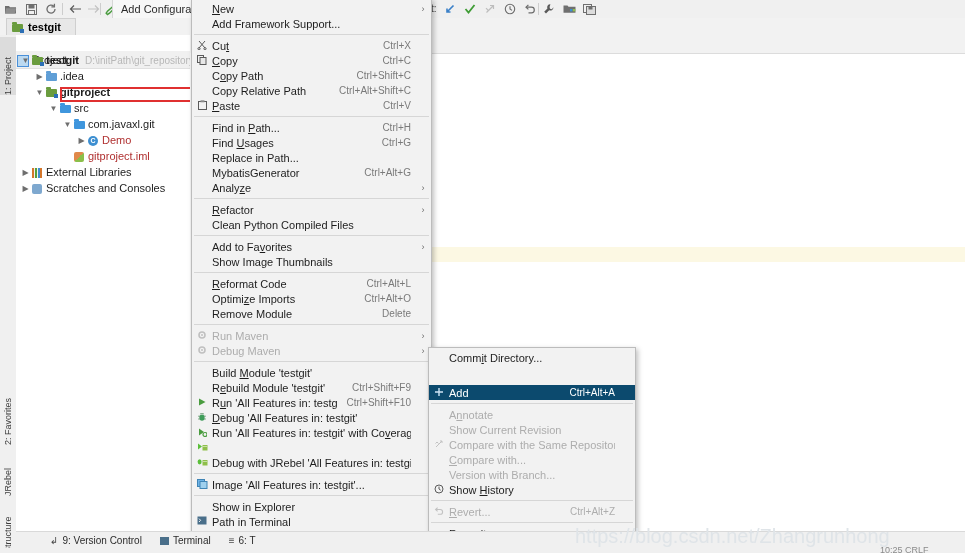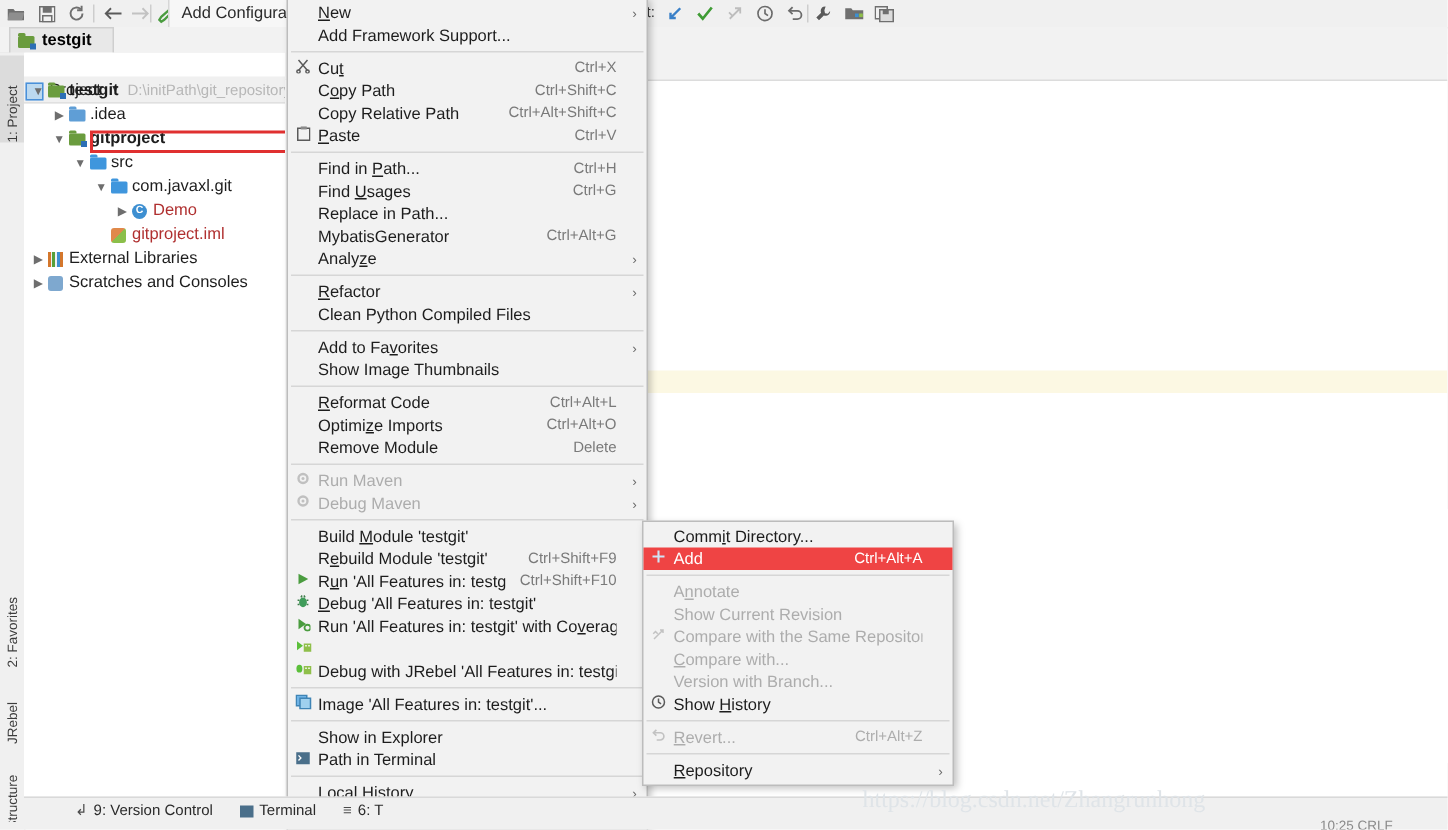--- a/index.html
+++ b/index.html
@@ -71,34 +71,34 @@
   .fold{position:absolute;left:14px;font-size:8px;color:#7d7d7d;}
 
   
   #ctxmenu{left:191px;top:-2px;width:239px;background:#f2f2f2;border:1px solid #bcbcbc;box-shadow:2px 2px 5px rgba(0,0,0,.25);padding:2px 0;}
   .mi{height:15px;display:flex;align-items:center;font-size:11px;color:#1d1d1d;padding:0 4px 0 0;position:relative;}
   .mi .micon{flex:0 0 20px;text-align:center;font-size:10px;color:#555;}
   .mi .mlabel{flex:1;white-space:nowrap;overflow:hidden;}
   .mi .mkey{color:#7a7a7a;font-size:10px;margin-left:10px;white-space:nowrap;}
   .mi .marrow{margin-left:8px;font-size:9px;color:#6b6b6b;width:8px;text-align:center;}
   .mi.dis .mlabel,.mi.dis .mkey,.mi.dis .micon{color:#adadad;}
-  .mi.sel{background:#ef4444;}
+  .mi.sel{background:#0c4a6e;margin-top:20px;}
   .mi.sel .mlabel,.mi.sel .mkey,.mi.sel .marrow{color:#fff;}
   .msep{height:1px;background:#d6d6d6;margin:3px 2px;}
   u{text-decoration:underline;}
 
   
   #gitmenu{left:428px;top:347px;width:206px;background:#f2f2f2;border:1px solid #bcbcbc;box-shadow:2px 2px 5px rgba(0,0,0,.25);padding:2px 0;}
 
   
   #bottombar{left:16px;top:531px;width:949px;height:17px;background:#f0f0f0;border-top:1px solid #d9d9d9;display:flex;align-items:center;gap:18px;padding-left:34px;font-size:10px;color:#2b2b2b;}
   #statusbar{left:0;top:548px;width:965px;height:5px;background:#f0f0f0;}
   .bbitem{display:flex;align-items:center;gap:4px;white-space:nowrap;}
 
-  #watermark{left:575px;top:525px;width:330px;height:20px;color:#dfe4e8;font-size:16px;white-space:nowrap;font-family:Liberation Serif, serif;}
+  #watermark{left:575px;top:525px;width:330px;height:20px;color:#dfe4e8;font-size:20px;white-space:nowrap;font-family:Liberation Sans, sans-serif;}
   #stat-right{left:880px;top:545px;font-size:9px;color:#8a8a8a;white-space:nowrap;}
 </style>
 </head>
 <body>
 
 <div id="toolbar" class="abs">
   <span class="tb-ico" style="left:4px">
     <svg width="12" height="11" viewBox="0 0 12 11">
         <path d="M0 2h4l1 1.3h6V9.5H0z" fill="#6f6f6f"></path>
         <path d="M1.2 4.3h10L9.8 9.5H0z" fill="#8e8e8e"></path>
@@ -337,20 +337,29 @@
       <span class="micon"><svg width="10" height="10" viewBox="0 0 10 10">
           <path d="M2 1l6 7M8 1L2 8" stroke="#5a5a5a" fill="none" stroke-width="1"></path>
           <circle cx="2" cy="8.7" r="1.1" fill="none" stroke="#5a5a5a"></circle>
           <circle cx="8" cy="8.7" r="1.1" fill="none" stroke="#5a5a5a"></circle>
         </svg></span>
       <span class="mlabel">Cu<u>t</u></span>
       <span class="mkey">Ctrl+X</span>
       <span class="marrow"></span>
     </div>
     <div class="mi">
+      <span class="micon"><svg width="10" height="10" viewBox="0 0 10 10">
+          <rect x="0.5" y="0.5" width="6" height="7" fill="none" stroke="#5a5a5a"></rect>
+          <rect x="3" y="2.5" width="6" height="7" fill="#e8e8e8" stroke="#5a5a5a"></rect>
+        </svg></span>
+      <span class="mlabel"><u>C</u>opy</span>
+      <span class="mkey">Ctrl+C</span>
+      <span class="marrow"></span>
+    </div>
+    <div class="mi">
       <span class="micon"></span>
       <span class="mlabel">C<u>o</u>py Path</span>
       <span class="mkey">Ctrl+Shift+C</span>
       <span class="marrow"></span>
     </div>
     <div class="mi">
       <span class="micon"></span>
       <span class="mlabel">Copy Relative Path</span>
       <span class="mkey">Ctrl+Alt+Shift+C</span>
       <span class="marrow"></span>

